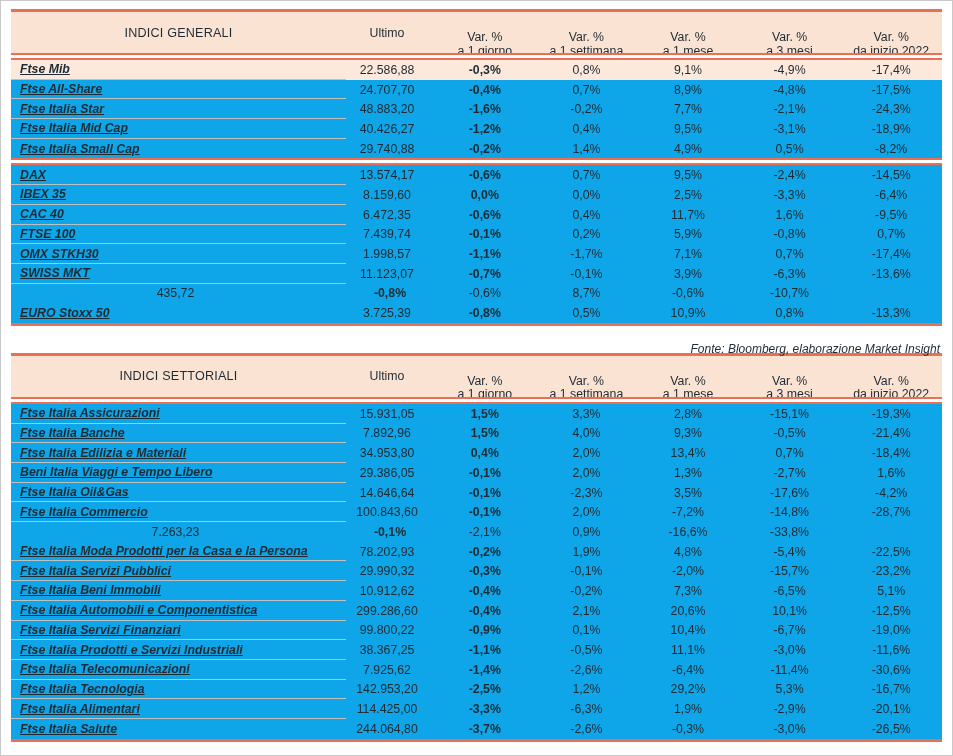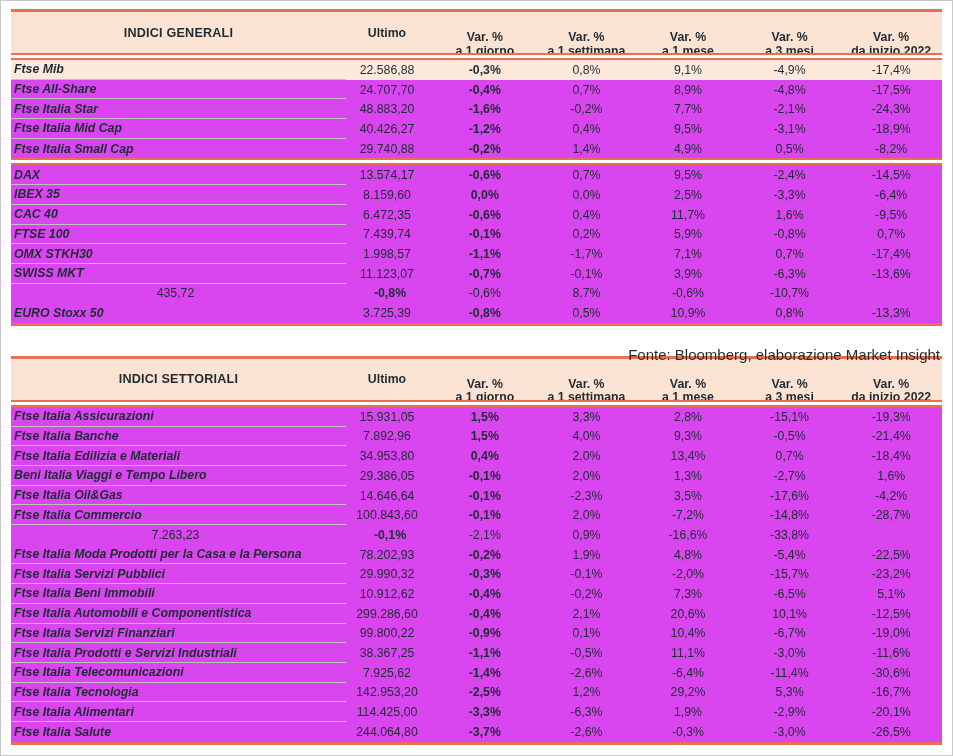--- a/index.html
+++ b/index.html
@@ -34,59 +34,61 @@
   .rule-bottom{height:3px;background:var(--salmon);}
 
   .grid{
     display:grid;
     grid-template-columns:335px 88px repeat(5,101.6px);
     align-items:center;
   }
   .thead{
     background:var(--header-bg);
     height:41px;
-    font-weight:bold;
+    font-weight:normal;
     font-size:12.3px;
   }
   .thead .title{
     text-align:center;
     font-size:12.6px;
     letter-spacing:.2px;
   }
   .thead .ult{text-align:center;}
   .thead .var{
     display:flex;flex-direction:column;justify-content:space-evenly;
     align-self:stretch;
     text-align:center;
     line-height:1.1;
     padding:19px 0;
   }
   .row{
     height:19.7px;
     font-size:12.3px;
-    background:#d946ef;
+    background:#0ea5e9;
   }
   .row.hl{background:var(--highlight-bg);}
   .c{white-space:nowrap;overflow:hidden;}
   .c.name{
     font-weight:bold;
     font-style:italic;
-    padding-left:3px;
+    padding-left:9px;
     height:100%;
     display:flex;align-items:center;
     border-bottom:1px solid var(--row-line);
+    text-decoration:underline;
   }
   .tbody .row:last-child .c.name{border-bottom:none;}
   .c.ult{text-align:center;padding-right:6px;}
   .c.var{text-align:center;}
   .c.var.d1{font-weight:bold;}
   .source{
     text-align:right;
-    font-size:15px;
-    padding:21px 2px 2px 0;
+    font-style:italic;
+    font-size:12px;
+    padding:15px 2px 2px 0;
     height:20px;
     line-height:16px;
   }
 </style>
 </head>
 <body>
 
 <div class="page">
 
   <section class="tbl">

